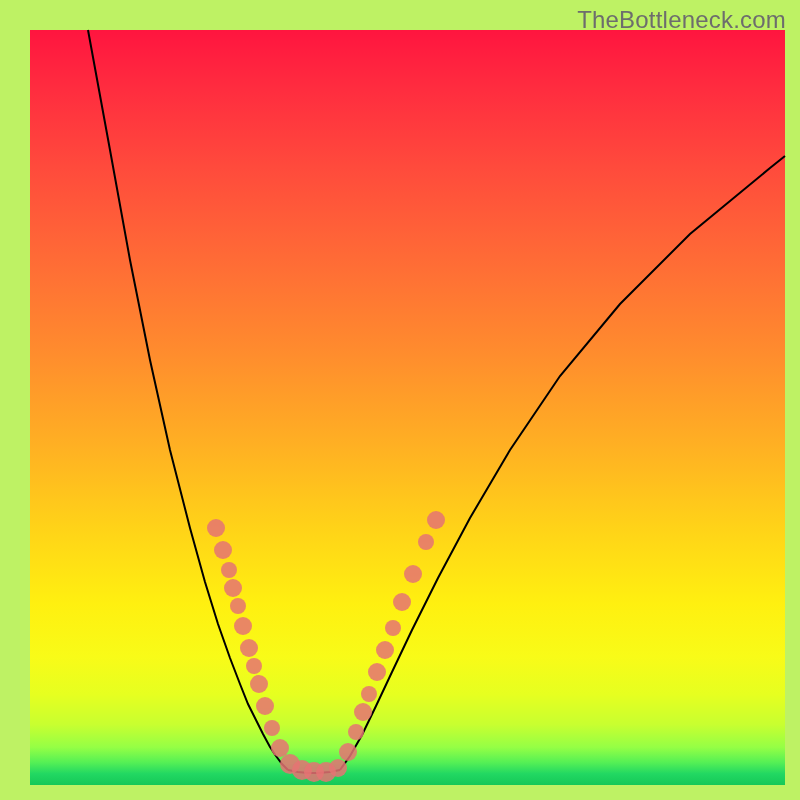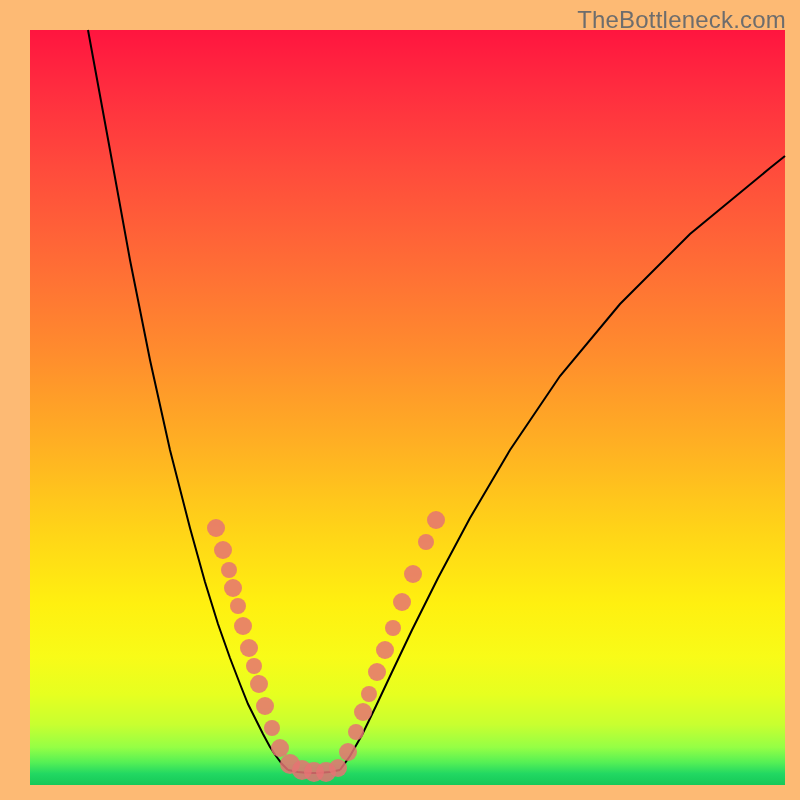--- a/index.html
+++ b/index.html
@@ -10,21 +10,21 @@
     overflow: hidden;
     background: #000;
     font-family: Arial, Helvetica, sans-serif;
   }
   .frame {
     position: absolute;
     left: 0;
     top: 0;
     width: 800px;
     height: 800px;
-    background: #fdba74;
+    background: #bef264;
   }
   .plot {
     position: absolute;
     left: 30px;
     top: 30px;
     width: 755px;
     height: 755px;
     
     background: linear-gradient(to bottom,
       #ff153f 0%,

